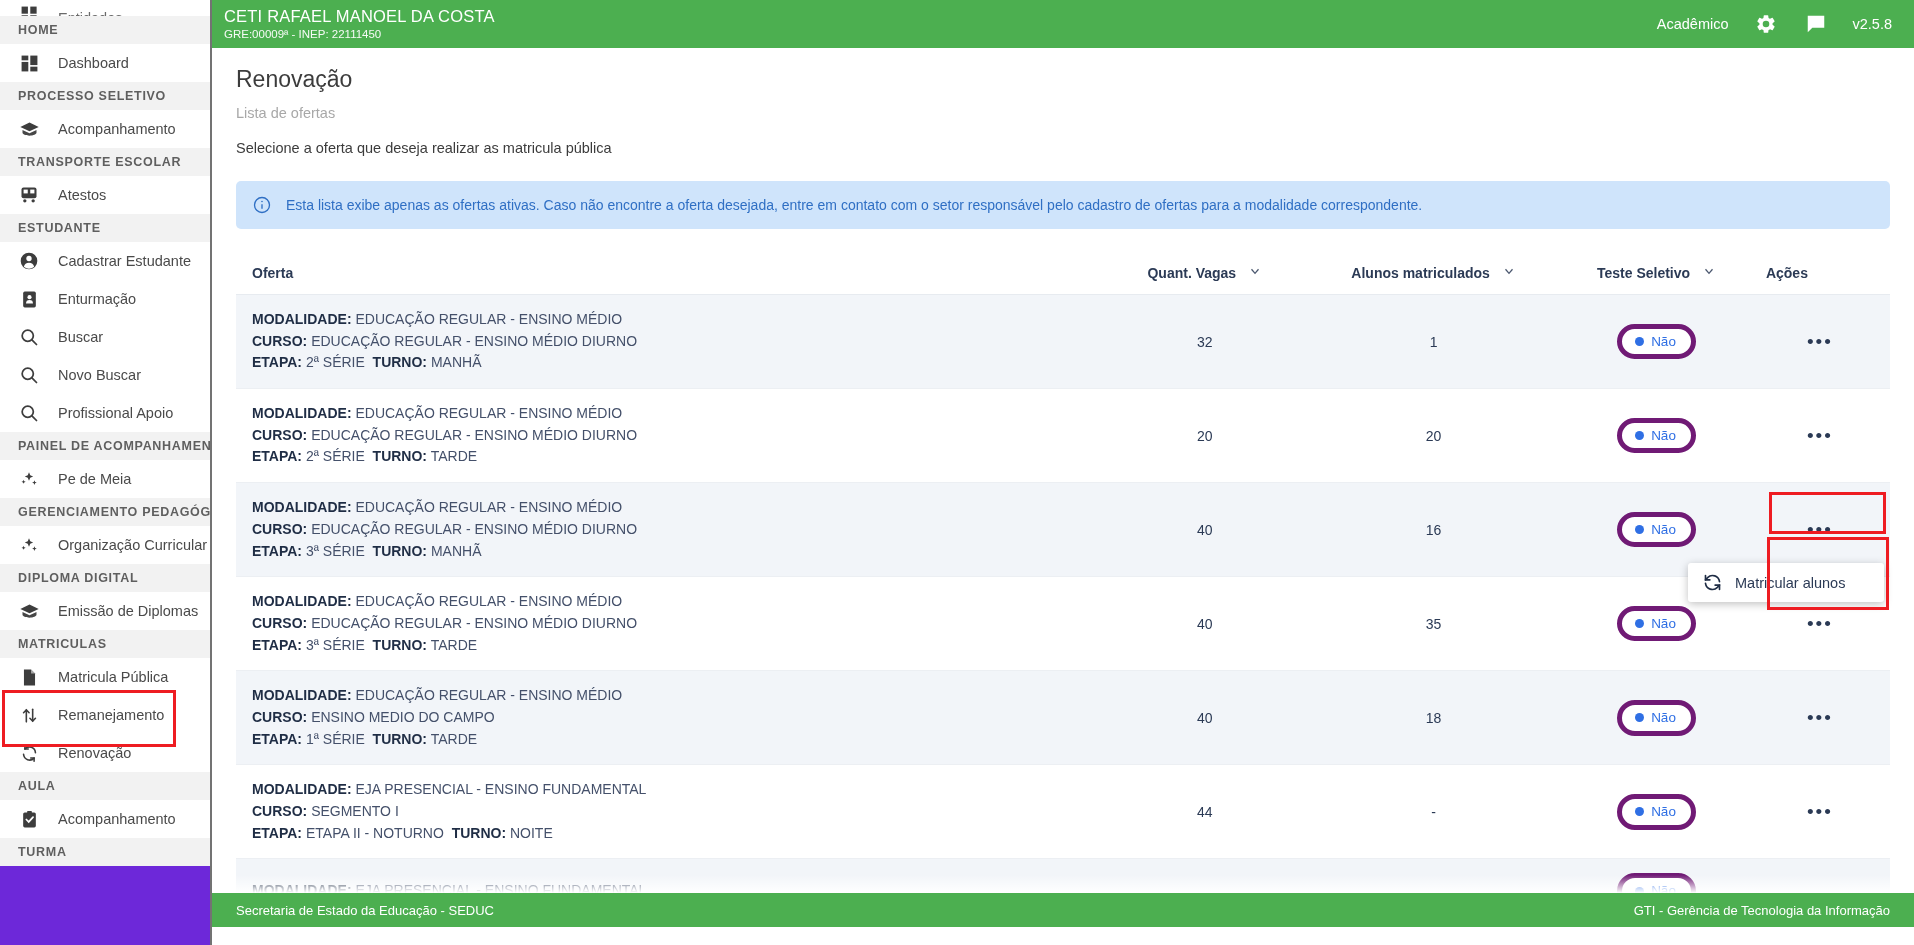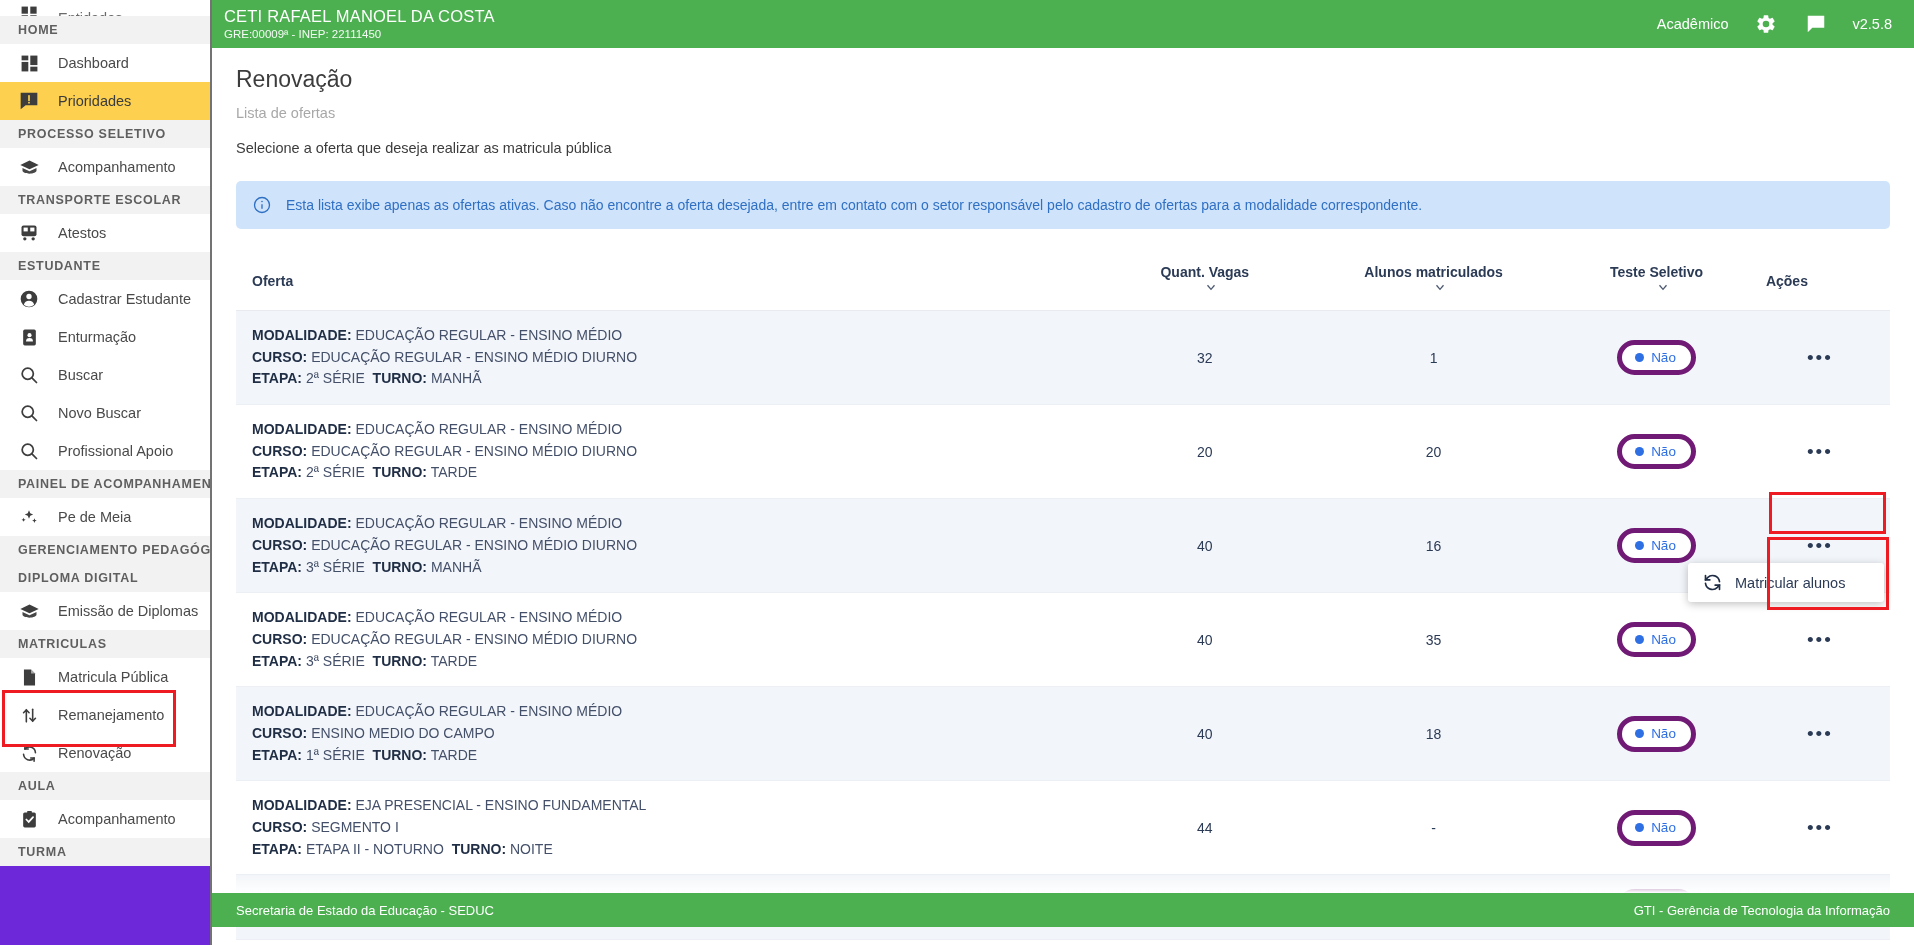--- a/index.html
+++ b/index.html
@@ -113,21 +113,21 @@
     background: #fff;
     color: #2b3a55;
     font-size: 14px;
     font-weight: 700;
     text-align: left;
     padding: 13px 16px;
     border-bottom: 1px solid #e7ebf0;
     white-space: nowrap;
     vertical-align: middle;
   }
-  .th-flex { display: flex; align-items: center; justify-content: center; flex-direction: column; }
+  .th-flex { display: flex; align-items: center; justify-content: center; }
   .th-flex .chev { color: #2b3a55; opacity: .85; margin-left: 12px; }
   th.c-oferta { width: 745px; }
   th.c-vagas  { width: 170px; }
   th.c-alunos { width: 222px; }
   th.c-teste  { width: 160px; }
   th.c-acoes  { width: 120px; }
 
   tbody td {
     border-bottom: 1px solid #eceff3;
     padding: 14px 16px;
@@ -233,30 +233,20 @@
           <span class="side-ico">
             <svg width="19" height="19" viewBox="0 0 24 24" fill="currentColor">
               <rect x="2" y="2" width="8.5" height="6"></rect>
               <rect x="2" y="10" width="8.5" height="12"></rect>
               <rect x="13" y="2" width="9" height="12"></rect>
               <rect x="13" y="16" width="9" height="6"></rect>
             </svg>
           </span>
           <span class="side-label">Dashboard</span>
         </div>
-        <div class="side-item active">
-          <span class="side-ico">
-            <svg width="20" height="20" viewBox="0 0 24 24" fill="currentColor">
-              <path d="M2 2h20v15H8l-6 5V2z"></path>
-              <rect x="11" y="5" width="2" height="7" fill="#fdd14f"></rect>
-              <rect x="11" y="13" width="2" height="2" fill="#fdd14f"></rect>
-            </svg>
-          </span>
-          <span class="side-label">Prioridades</span>
-        </div>
         <div class="side-section">PROCESSO SELETIVO</div>
         <div class="side-item">
           <span class="side-ico">
             <svg width="21" height="21" viewBox="0 0 24 24" fill="currentColor">
               <path d="M12 4L1.5 9 12 14l10.5-5L12 4z"></path>
               <path d="M4 12.6v3.1c0 1.6 3.6 3.3 8 3.3s8-1.7 8-3.3v-3.1l-8 3.8-8-3.8z" opacity=".95"></path>
             </svg>
           </span>
           <span class="side-label">Acompanhamento</span>
         </div>
@@ -326,20 +316,30 @@
           <span class="side-ico">
             <svg width="20" height="20" viewBox="0 0 24 24" fill="currentColor">
               <path d="M12 4l1.5 3.6L17 9l-3.5 1.4L12 14l-1.5-3.6L7 9l3.5-1.4L12 4z"></path>
               <path d="M18.5 13.5l.8 2 2 .8-2 .8-.8 2-.8-2-2-.8 2-.8.8-2z"></path>
               <path d="M5.5 13l.7 1.7 1.8.7-1.8.7-.7 1.7-.7-1.7-1.8-.7 1.8-.7.7-1.7z"></path>
             </svg>
           </span>
           <span class="side-label">Pe de Meia</span>
         </div>
         <div class="side-section">GERENCIAMENTO PEDAGÓGICO</div>
+        <div class="side-item">
+          <span class="side-ico">
+            <svg width="20" height="20" viewBox="0 0 24 24" fill="currentColor">
+              <path d="M12 4l1.5 3.6L17 9l-3.5 1.4L12 14l-1.5-3.6L7 9l3.5-1.4L12 4z"></path>
+              <path d="M18.5 13.5l.8 2 2 .8-2 .8-.8 2-.8-2-2-.8 2-.8.8-2z"></path>
+              <path d="M5.5 13l.7 1.7 1.8.7-1.8.7-.7 1.7-.7-1.7-1.8-.7 1.8-.7.7-1.7z"></path>
+            </svg>
+          </span>
+          <span class="side-label">Organização Curricular</span>
+        </div>
         <div class="side-section">DIPLOMA DIGITAL</div>
         <div class="side-item">
           <span class="side-ico">
             <svg width="21" height="21" viewBox="0 0 24 24" fill="currentColor">
               <path d="M12 4L1.5 9 12 14l10.5-5L12 4z"></path>
               <path d="M4 12.6v3.1c0 1.6 3.6 3.3 8 3.3s8-1.7 8-3.3v-3.1l-8 3.8-8-3.8z" opacity=".95"></path>
             </svg>
           </span>
           <span class="side-label">Emissão de Diplomas</span>
         </div>

